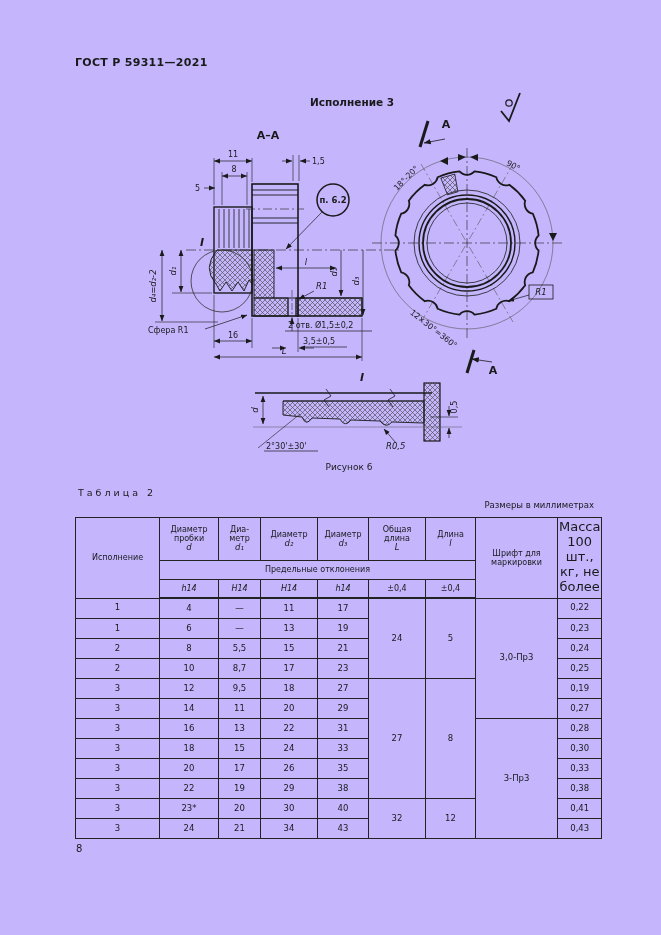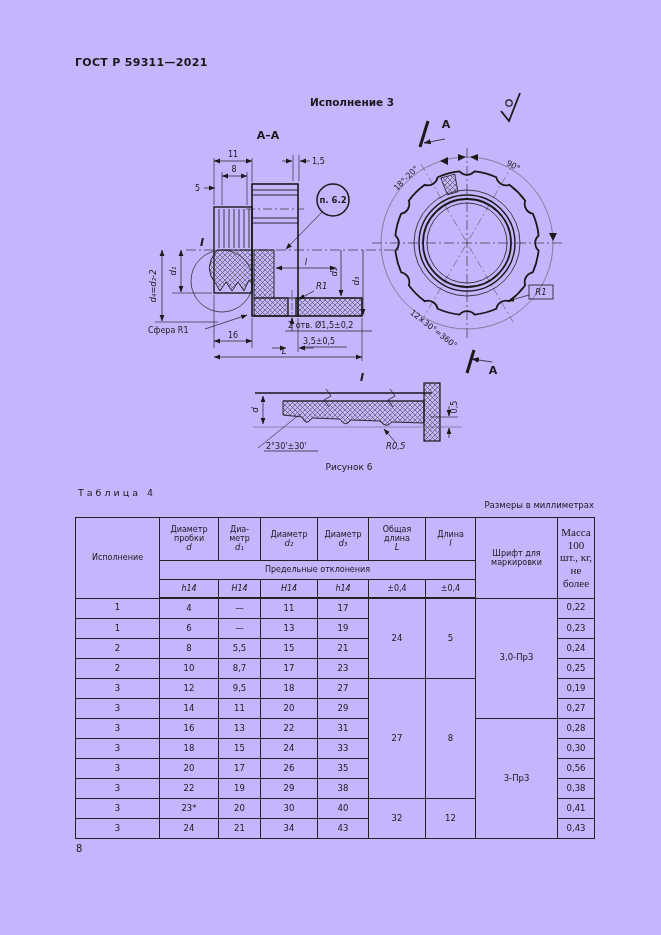--- a/index.html
+++ b/index.html
@@ -13,21 +13,21 @@
   .gtable{position:absolute;left:75px;top:517px;border-collapse:collapse;table-layout:fixed;
           font-size:8.5px;line-height:1.15;}
   .gtable th,.gtable td{border:1px solid #222;text-align:center;vertical-align:middle;
           padding:0 1px;font-weight:normal;}
   .gtable thead th{font-size:8px;}
   .gtable thead tr.h1 th{height:42px;}
   .gtable thead tr.h2 th{height:18px;}
   .gtable thead tr.h3 th{height:17px;border-bottom:2px solid #222;}
   .gtable tbody td{height:19px;}
   .gtable .sym{font-style:italic;font-size:8.5px;}
-  .gtable .small{font-size:11px;font-family:Liberation Serif, serif;}
+  .gtable .small{font-size:13px;}
   .gtable .tol{font-style:italic;}
   .gtable{border:1.4px solid #222;}
   svg text{fill:#1a1a1a;}
   .dimtxt{font-size:8px;}
   .dimtxt-i{font-size:8.5px;font-style:italic;}
   .boldlbl{font-size:11px;font-weight:bold;}
   .titlelbl{font-size:10.5px;font-weight:bold;}
 </style>
 </head>
 <body>
@@ -231,21 +231,21 @@
       <line x1="264" y1="451" x2="318" y2="451" stroke-width="0.7"></line>
       <text class="dimtxt" x="266" y="449" text-anchor="start" stroke="none" fill="#1a1a1a">2°30'±30'</text>
 
       <text class="dimtxt-i" x="386" y="449" text-anchor="start" stroke="none" fill="#1a1a1a">R0,5</text>
       <line x1="396" y1="443" x2="384" y2="429" stroke-width="0.7" marker-end="url(#ar)"></line>
     </g>
 
     <text x="349" y="470" text-anchor="middle" style="font-size:9px;">Рисунок 6</text>
   </svg>
 
-  <div class="tbl-title">Таблица 4</div>
+  <div class="tbl-title">Таблица 2</div>
   <div class="units-note">Размеры в миллиметрах</div>
 
   <table class="gtable">
     <colgroup>
       <col style="width:84px">
         <col style="width:59px">
         <col style="width:42px">
       <col style="width:57px">
         <col style="width:51px">
         <col style="width:57px">
@@ -365,21 +365,21 @@
           <td>24</td>
           <td>33</td>
           <td>0,30</td>
         </tr>
         <tr>
           <td>3</td>
           <td>20</td>
           <td>17</td>
           <td>26</td>
           <td>35</td>
-          <td>0,56</td>
+          <td>0,33</td>
         </tr>
         <tr>
           <td>3</td>
           <td>22</td>
           <td>19</td>
           <td>29</td>
           <td>38</td>
           <td>0,38</td>
         </tr>
         <tr>

